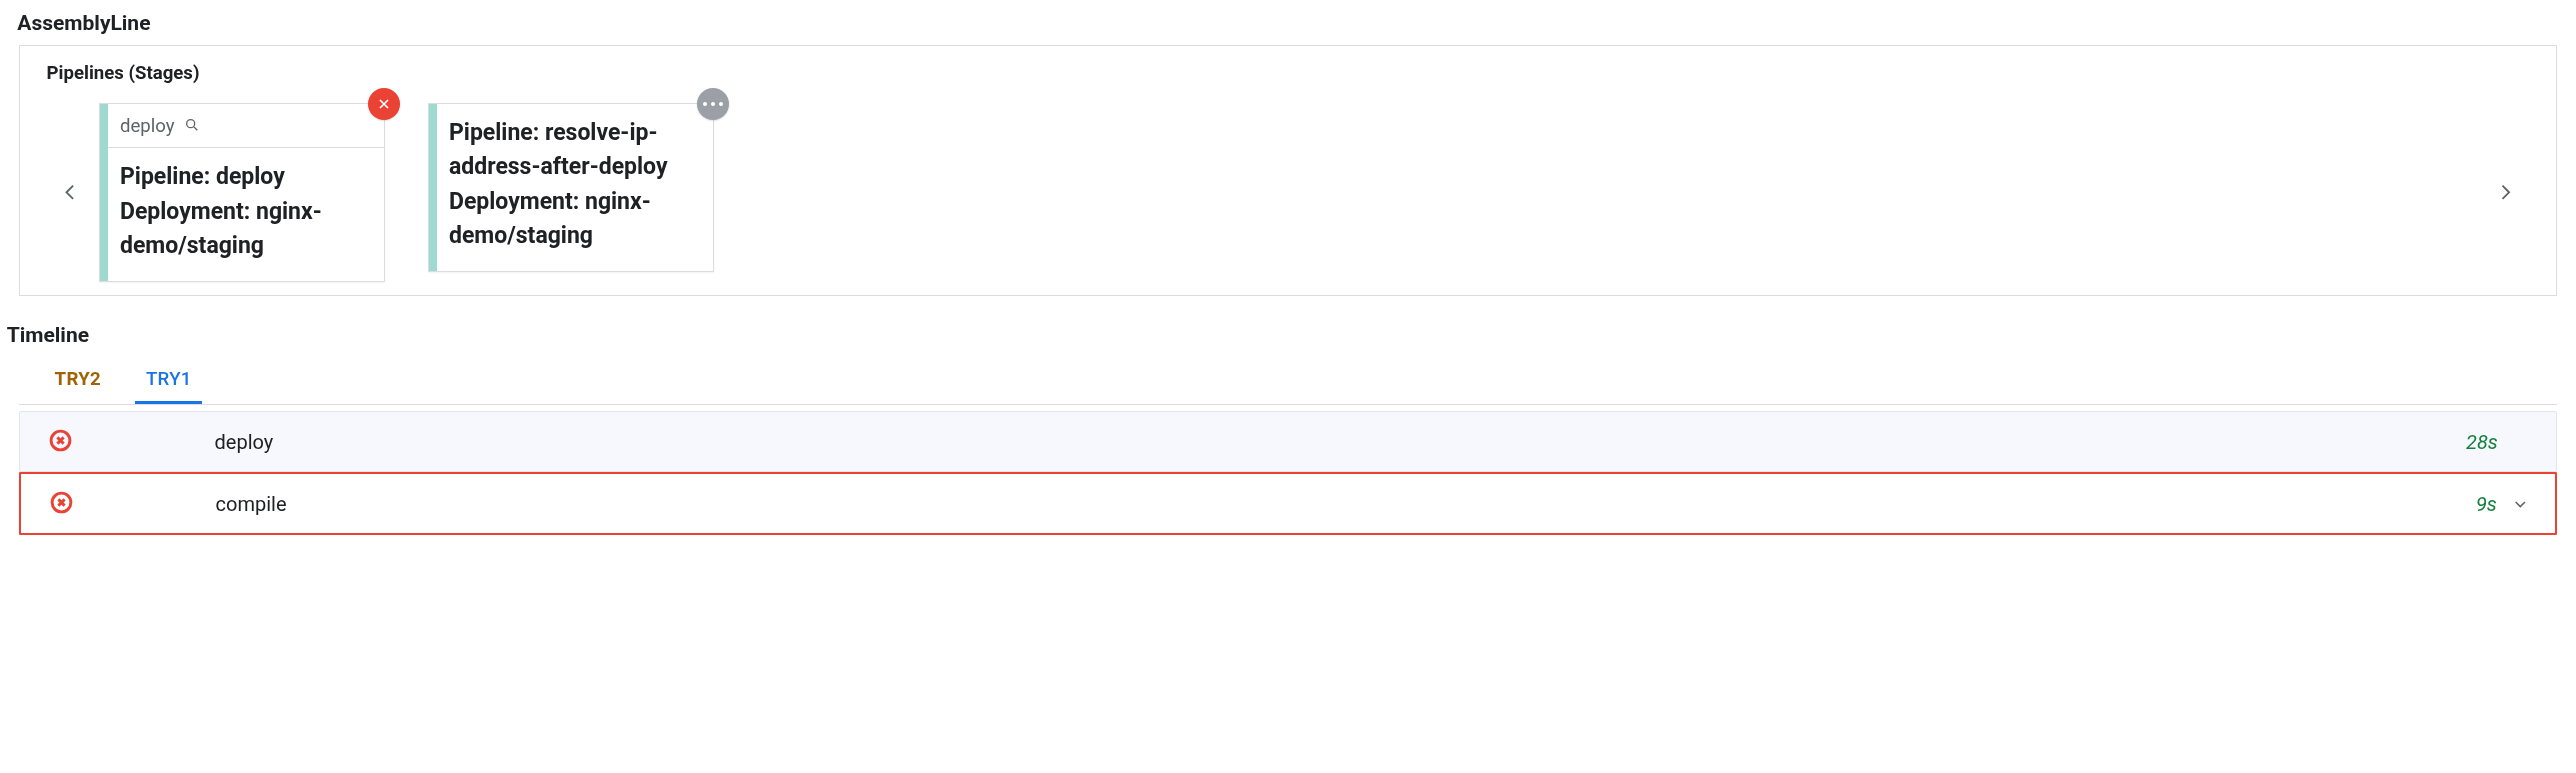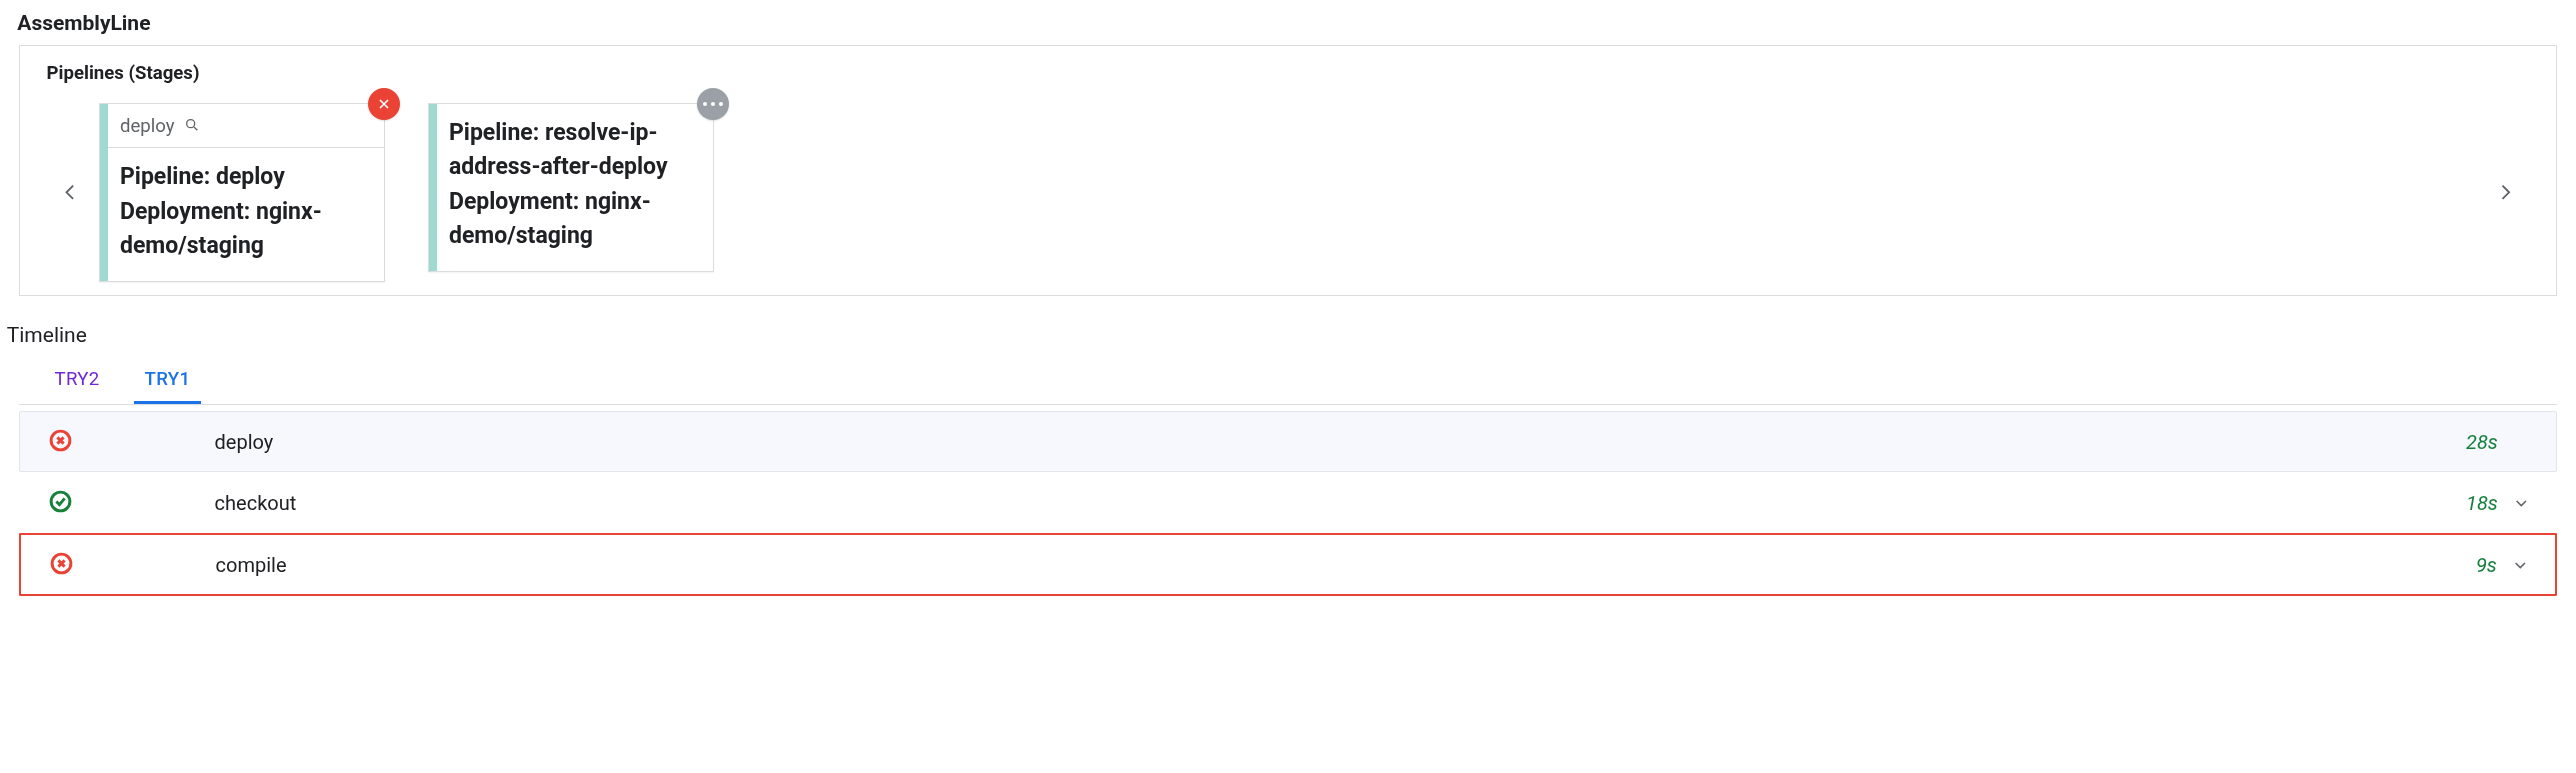--- a/index.html
+++ b/index.html
@@ -109,38 +109,39 @@
     cursor: pointer;
   }
   .card-badge.error { background: #ea4335; }
   .card-badge.error svg { width: 16px; height: 16px; stroke: #ffffff; stroke-width: 2.6; fill: none; }
   .card-badge.more { background: #9aa0a6; }
   .card-badge.more .dots { display: flex; gap: 3.3px; }
   .card-badge.more .dots span { width: 4.7px; height: 4.7px; border-radius: 50%; background: #ffffff; }
 
   
   .timeline-title {
-    font-weight: 400;
+    font-weight: 700;
     font-size: 21px;
     margin: 27px 0 12px 6.7px;
   }
   .tabs {
     display: flex;
     gap: 37px;
     border-bottom: 0.7px solid #dadce0;
     padding-left: 32px;
     margin: 0 18.6px;
   }
   .tab {
     font-size: 18.6px;
     letter-spacing: 0.3px;
-    color: #6d28d9;
+    color: #a16207;
     padding: 9.3px 4px 13.3px 4px;
     cursor: pointer;
     position: relative;
+    font-weight: bold;
   }
   .tab.active {
     color: #1a73e8;
     font-weight: 500;
   }
   .tab.active::after {
     content: "";
     position: absolute;
     bottom: -0.7px;
     left: -6.7px; right: -6.7px;
@@ -271,38 +272,20 @@
               <path d="M9 9 L15 15 M15 9 L9 15"></path>
             </svg>
         </span>
       </div>
       <div class="gap-col"></div>
       <div class="name-col">deploy</div>
       <div class="dur-col">28s</div>
       <div class="chev-col"></div>
     </div>
 
-    <div class="step-row">
-      <div class="status-col">
-        <span class="status-icon pass">
-          <svg class="circ-icon" viewBox="0 0 24 24">
-              <circle cx="12" cy="12" r="9"></circle>
-              <path d="M8 12 L11 15 L16 9"></path>
-            </svg>
-        </span>
-      </div>
-      <div class="gap-col"></div>
-      <div class="name-col">checkout</div>
-      <div class="dur-col">18s</div>
-      <div class="chev-col">
-        <svg viewBox="0 0 24 24">
-            <path d="M6 9 L12 15 L18 9"></path>
-          </svg>
-      </div>
-    </div>
 
     <div class="step-row highlight-error">
       <div class="status-col">
         <span class="status-icon fail">
           <svg class="circ-icon" viewBox="0 0 24 24">
               <circle cx="12" cy="12" r="9"></circle>
               <path d="M9 9 L15 15 M15 9 L9 15"></path>
             </svg>
         </span>
       </div>

